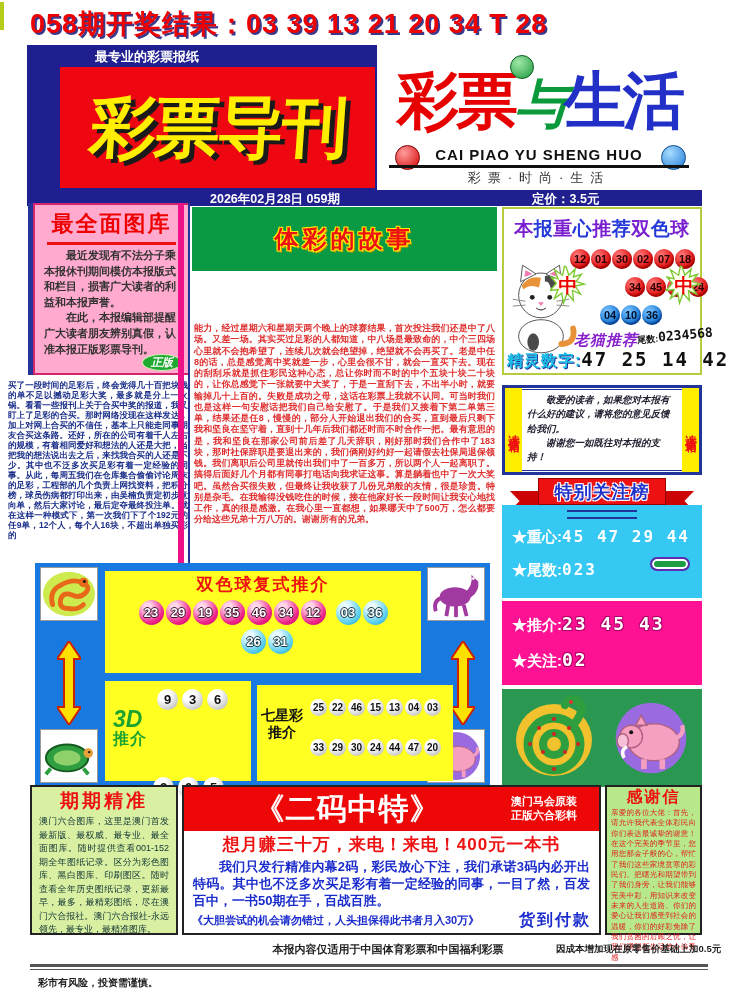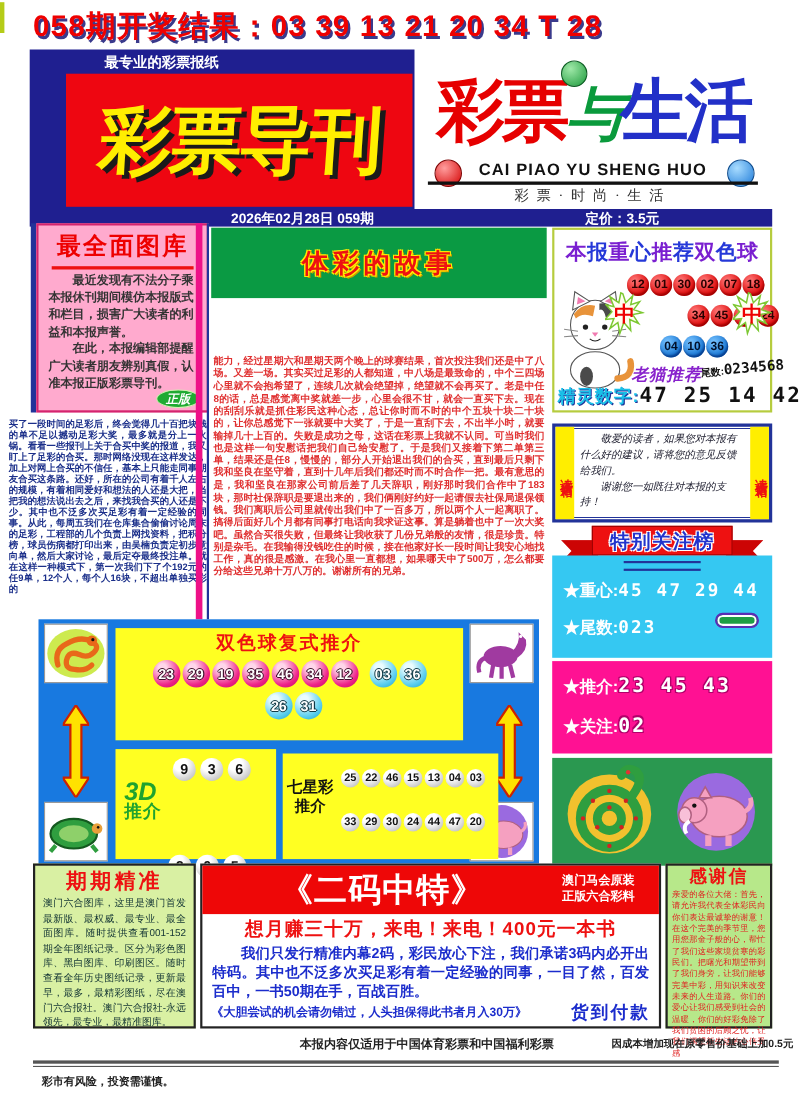--- a/index.html
+++ b/index.html
@@ -62,21 +62,21 @@
   .tail-line { left:133px; top:117px; transform:rotate(-5deg); white-space:nowrap; }
   .tail-label { font-size:9px; color:#111; font-weight:700; }
   .tail-value { font-size:13px; color:#111; font-weight:800; font-family:"DejaVu Sans Mono", monospace; }
   .sprite-line { left:3px; top:139px; white-space:nowrap; }
   .sprite-label { color:#19c0e8; font-size:16px; font-weight:900; text-shadow:1px 1px 0 #223399; letter-spacing:1px; }
   .sprite-value { color:#111; font-size:19px; font-weight:700; font-family:"DejaVu Sans Mono", monospace; letter-spacing:2px; }
 
   .mailbox { left:502px; top:385px; width:200px; height:90px; border:3px solid #223399; background:#fff; display:flex; box-shadow:inset 0 0 0 1px #fff, inset 0 0 0 2px #223399; }
   .mail-strip { width:17px; background:#ffee00; display:flex; align-items:center; justify-content:center; }
   .mail-strip span { writing-mode:vertical-rl; text-orientation:upright; color:#ee1111; font-size:11.5px; font-weight:900; letter-spacing:2px; }
-  .mail-body { flex:1; padding:5px 5px; font-size:9.5px; color:#223; line-height:1.5; font-family:"Liberation Serif", serif; font-style:italic; }
+  .mail-body { flex:1; padding:5px 5px; font-size:9.5px; color:#223; line-height:1.5; font-family:"Liberation Serif", serif; font-style:italic;font-weight:bold; }
   .mail-body p { text-indent:2em; }
 
   .ribbon { left:502px; top:478px; width:200px; height:34px; }
   .ribbon-tail { position:absolute; top:13px; width:34px; height:20px; background:#cc0404; }
   .ribbon-tail.tl { left:8px; clip-path:polygon(0 0,100% 0,100% 100%,0 100%,28% 50%); }
   .ribbon-tail.tr { right:8px; clip-path:polygon(0 0,100% 0,72% 50%,100% 100%,0 100%); }
   .ribbon-center { position:absolute; left:36px; top:0; width:128px; height:27px; background:#ee1111; border:1px solid #990000; display:flex; align-items:center; justify-content:center; }
   .ribbon-center span { color:#2233cc; font-size:18px; font-weight:900; letter-spacing:1px; text-shadow:1px 1px 0 #fff,-1px -1px 0 #fff,1px -1px 0 #fff,-1px 1px 0 #fff; }
 
   .cyan-box { left:502px; top:505px; width:200px; height:93px; background:#35c8f2; }

